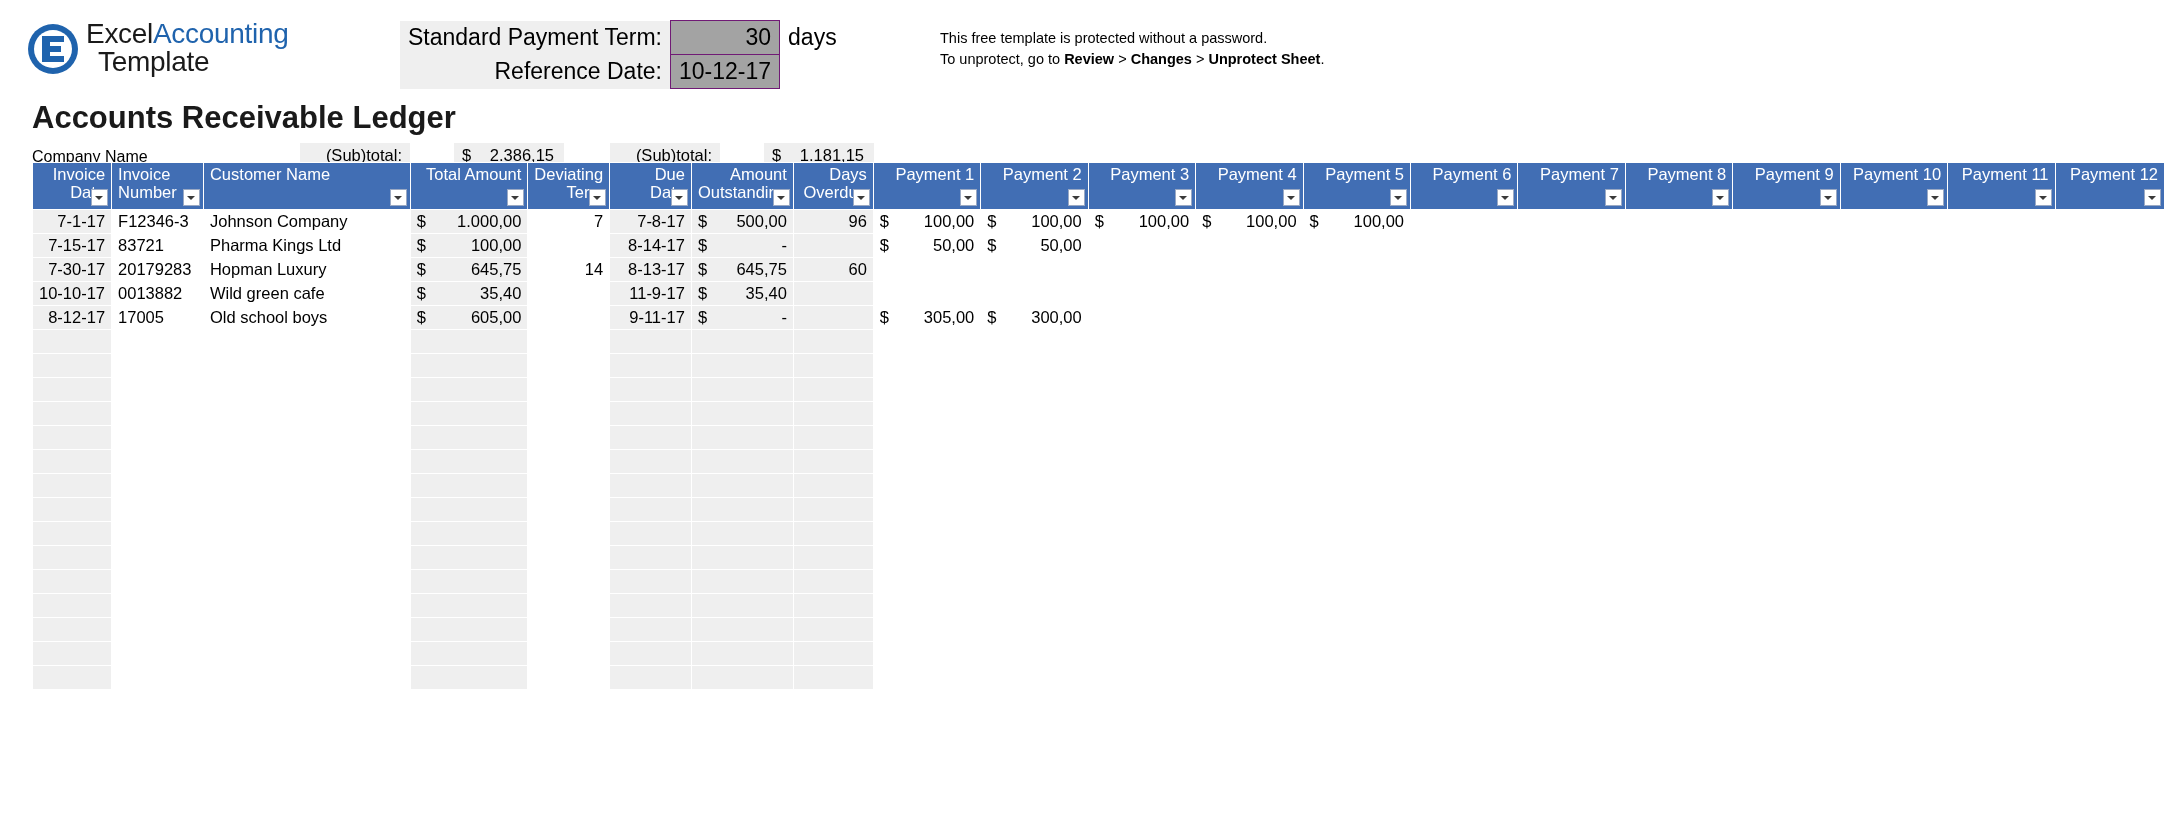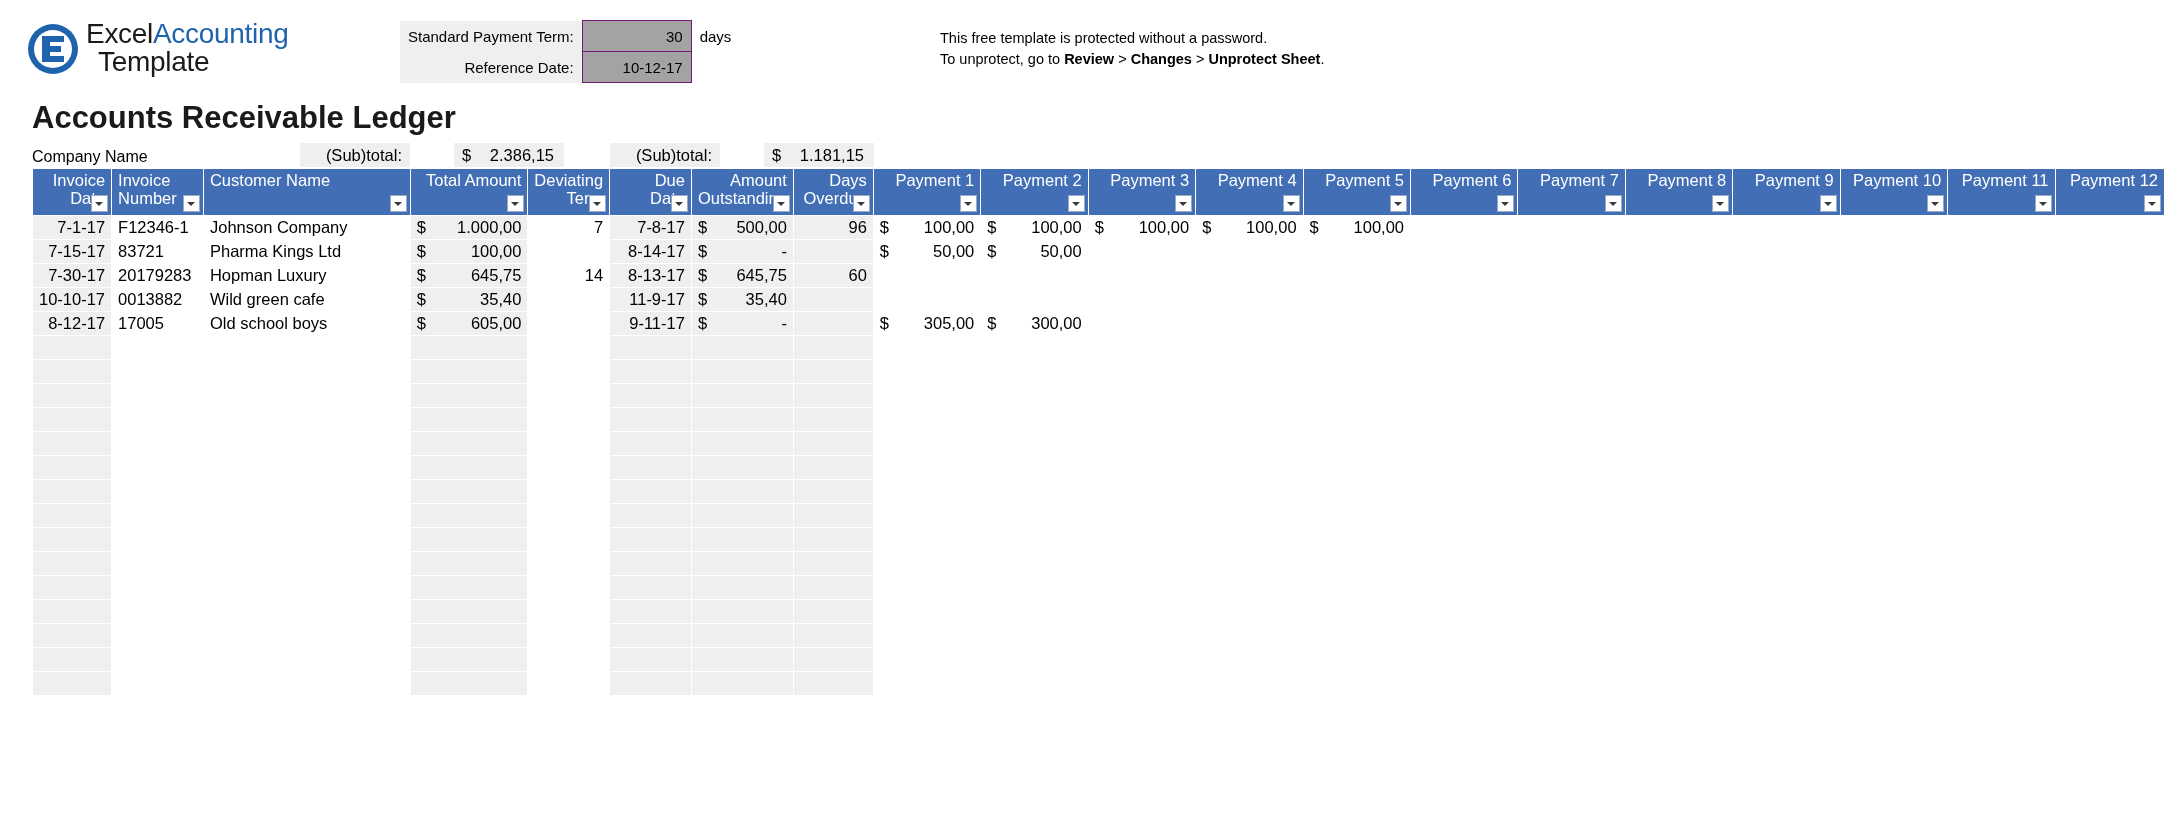--- a/index.html
+++ b/index.html
@@ -47,21 +47,21 @@
     color: #1a1a1a;
     letter-spacing: -0.3px;
     margin-left: 12px;
   }
 
   .param-table {
     position: absolute;
     left: 400px;
     top: 20px;
     border-collapse: collapse;
-    font-size: 15px;
+    font-size: 23px;
     color: #000;
   }
   .param-table td {
     padding: 3px 8px;
     height: 24px;
   }
   .param-label {
     background: #efefef;
     text-align: right;
     white-space: nowrap;
@@ -133,21 +133,21 @@
     box-sizing: border-box;
     display: flex;
     justify-content: space-between;
     padding: 0 10px 0 8px;
   }
 
   
   .grid {
     position: absolute;
     left: 32px;
-    top: 168px;
+    top: 162px;
     border-collapse: collapse;
     table-layout: fixed;
     font-size: 16.5px;
     color: #000;
   }
   .grid th {
     background: #416eb4;
     color: #ffffff;
     font-weight: normal;
     font-size: 16.5px;
@@ -417,21 +417,21 @@
             <div class="th-inner th-right">
               <div>Payment 12</div>
               <div class="filter-btn"></div>
             </div>
           </th>
         </tr>
       </thead>
     <tbody id="ledger-body">
         <tr>
           <td class="c-shade c-right">7-1-17</td>
-          <td class="c-plain c-left">F12346-1</td>
+          <td class="c-plain c-left">F12346-3</td>
           <td class="c-plain c-left">Johnson Company</td>
           <td class="c-shade c-right">
             <span class="money">
               <span class="sym">$</span>
               <span>1.000,00</span>
             </span>
           </td>
           <td class="c-plain c-right">7</td>
           <td class="c-shade c-right">7-8-17</td>
           <td class="c-shade c-right">

